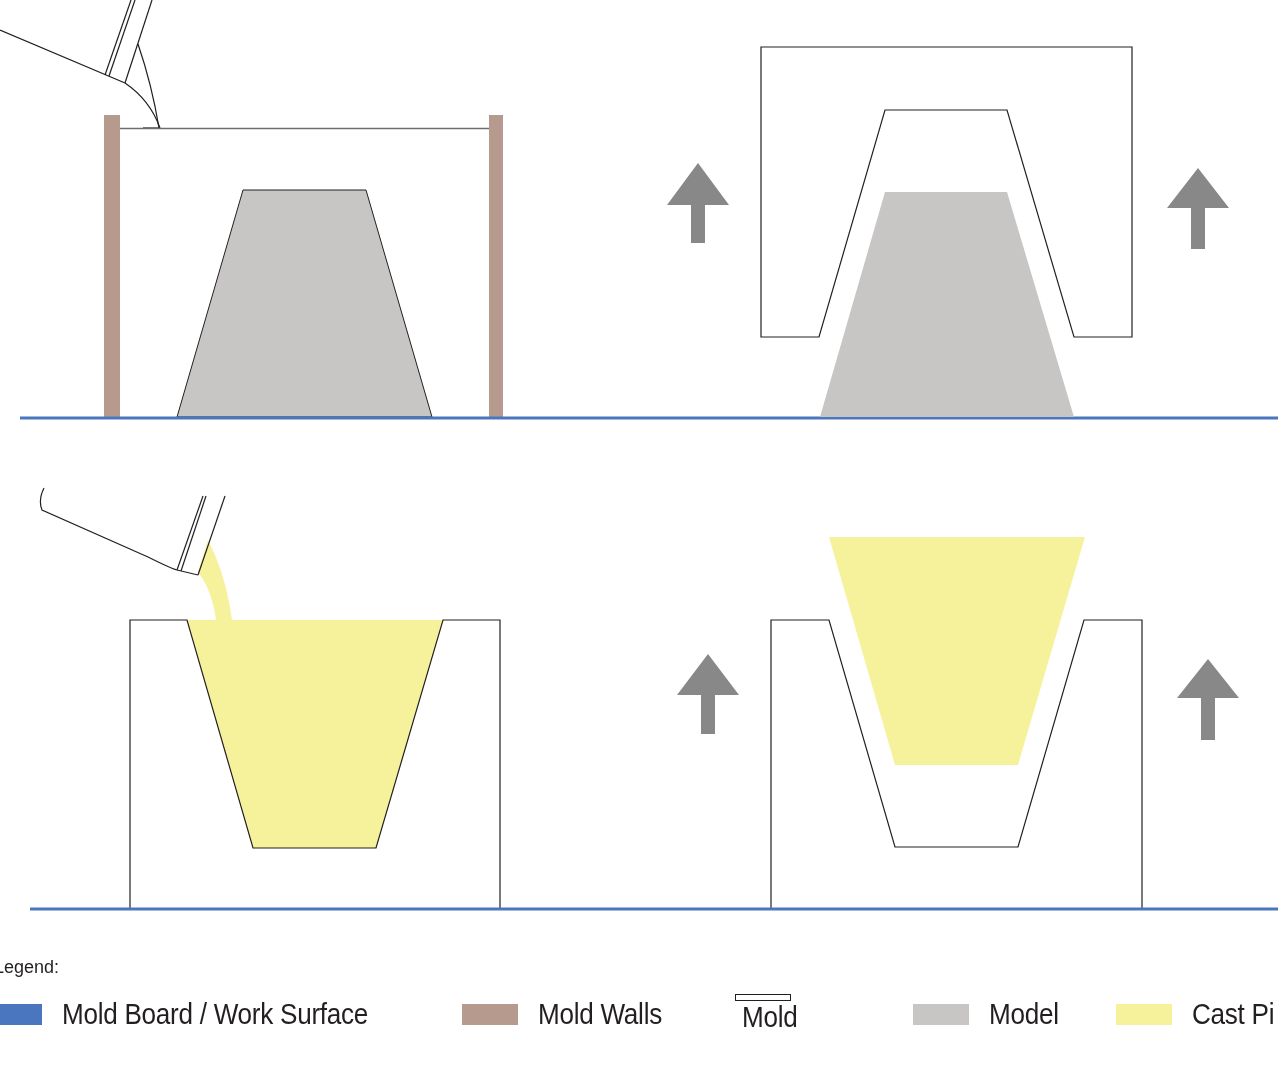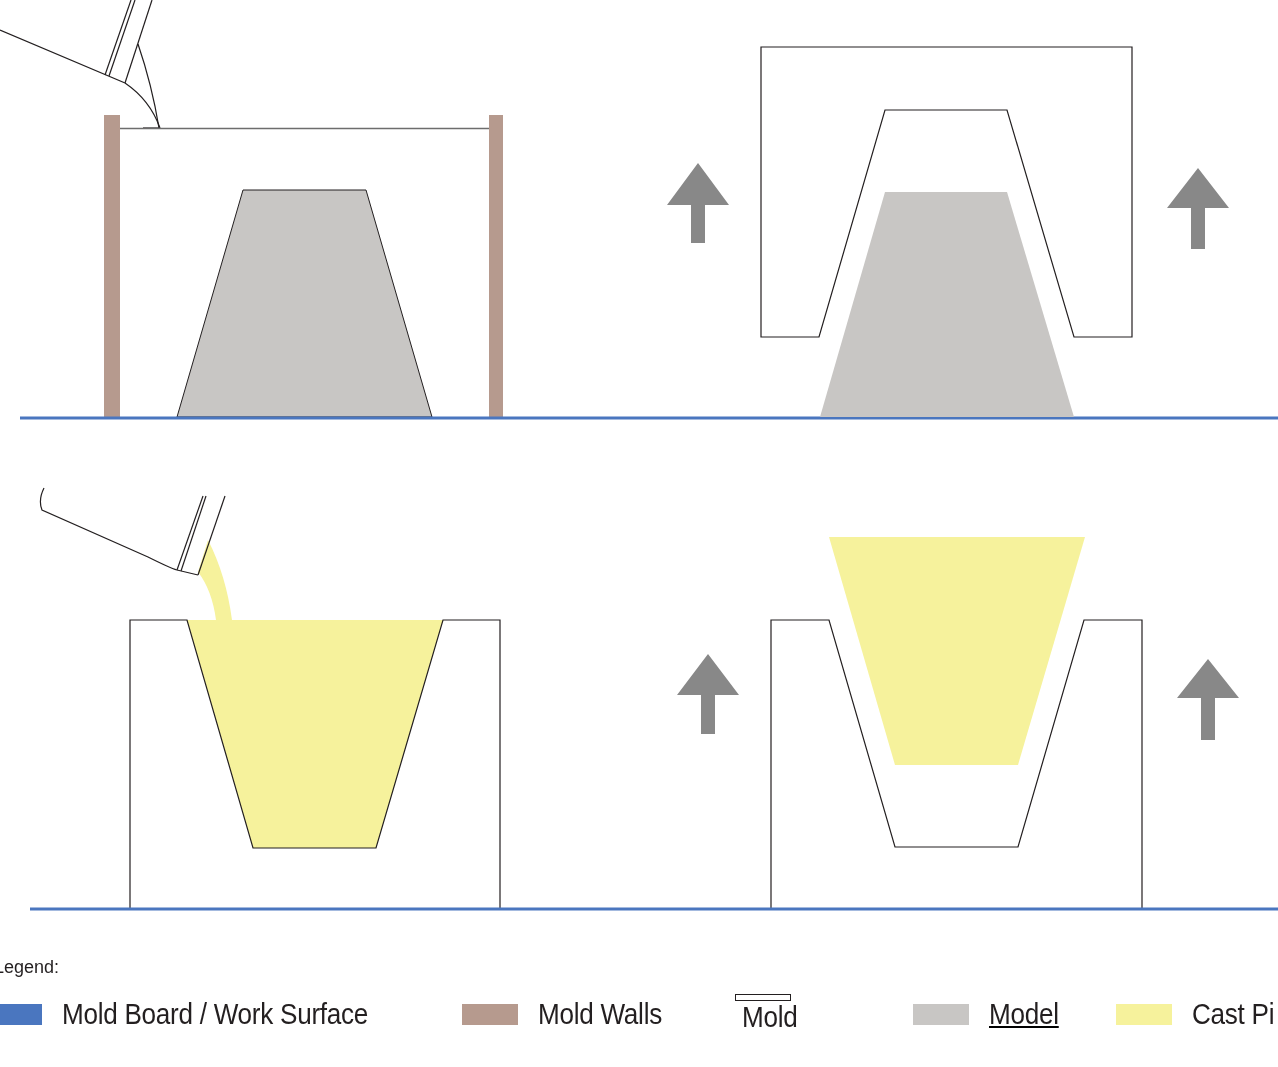--- a/index.html
+++ b/index.html
@@ -79,21 +79,21 @@
     <span class="legend-label">Mold  Board / Work Surface</span>
   </div>
   <div class="legend-item" style="left:462px;text-align:center;">
     <span class="swatch" style="background:#b69a8e;"></span>
     <span class="legend-label">Mold Walls</span>
   </div>
   <div class="legend-item" style="left:722px;flex-direction:column;">
     <span class="swatch" style="background:#ffffff;border:1px solid #231f20;"></span>
     <span class="legend-label">Mold</span>
   </div>
-  <div class="legend-item" style="left:913px;text-decoration:underline;">
+  <div class="legend-item" style="left:913px;">
     <span class="swatch" style="background:#c8c6c4;"></span>
     <span class="legend-label">Model</span>
   </div>
   <div class="legend-item" style="left:1116px;">
     <span class="swatch" style="background:#f6f29c;"></span>
     <span class="legend-label">Cast Pi</span>
   </div>
 </div>
 
 </body></html>

